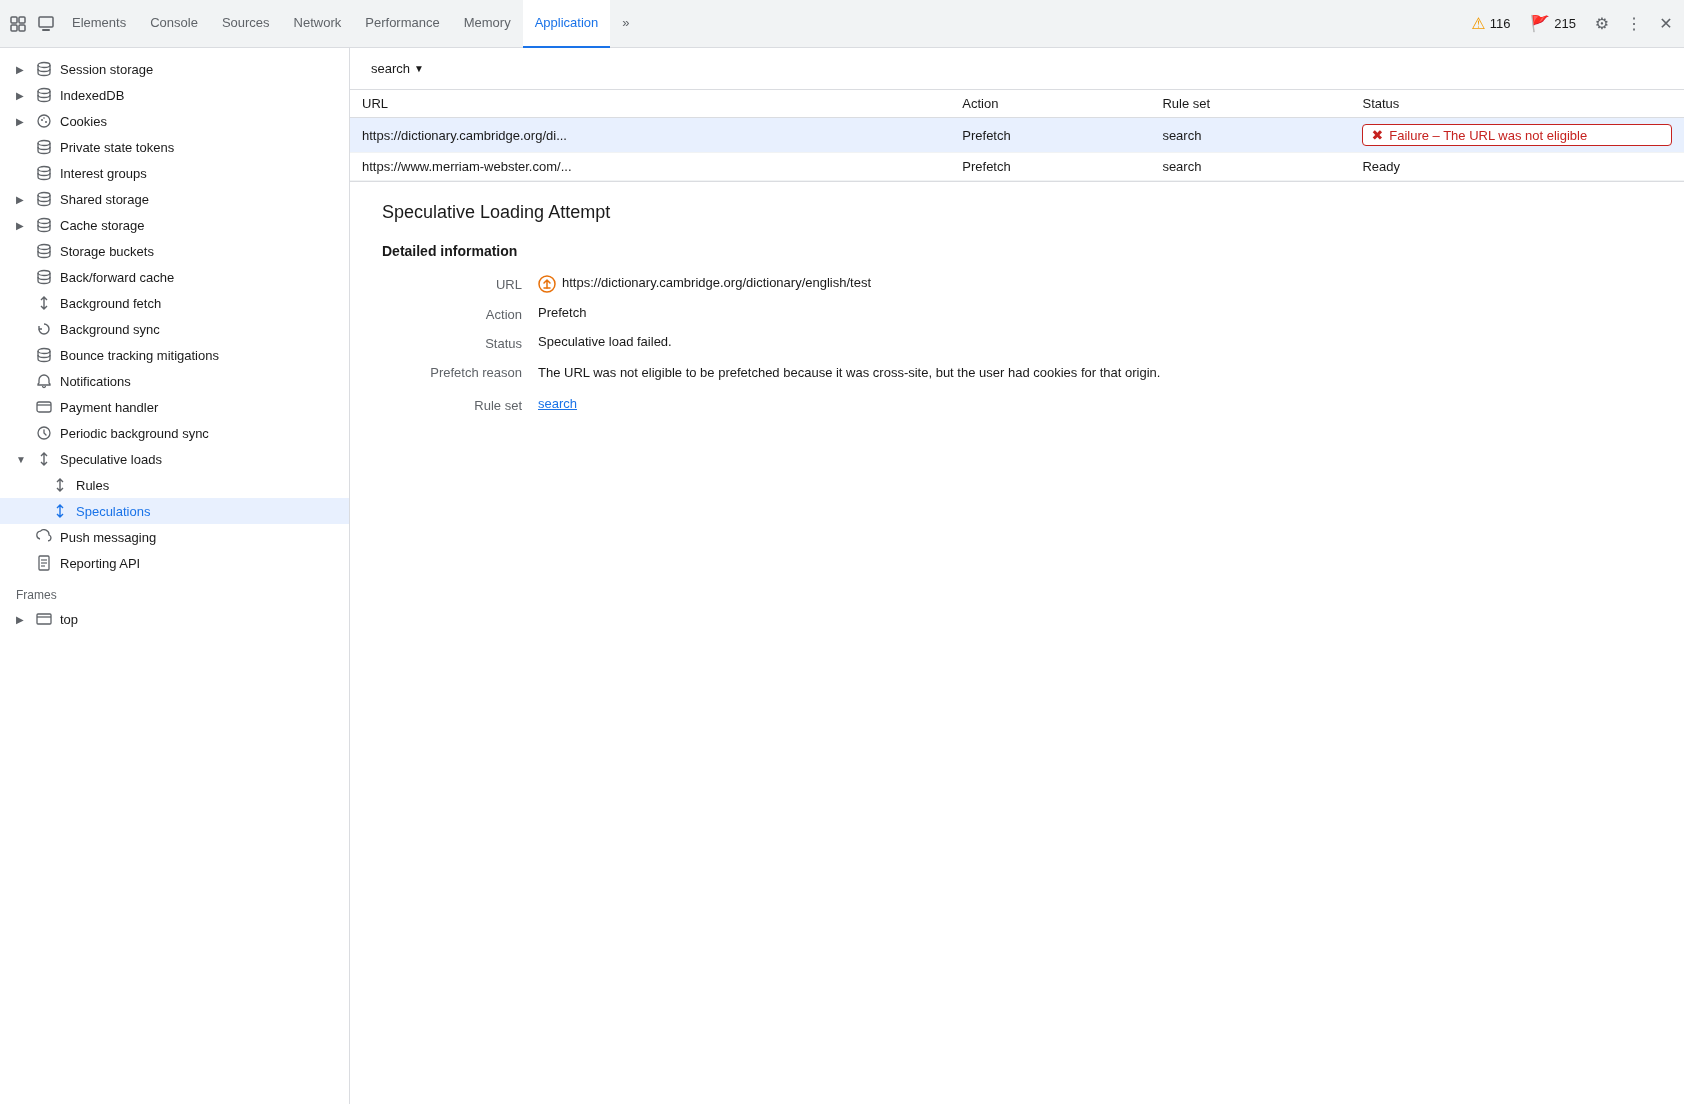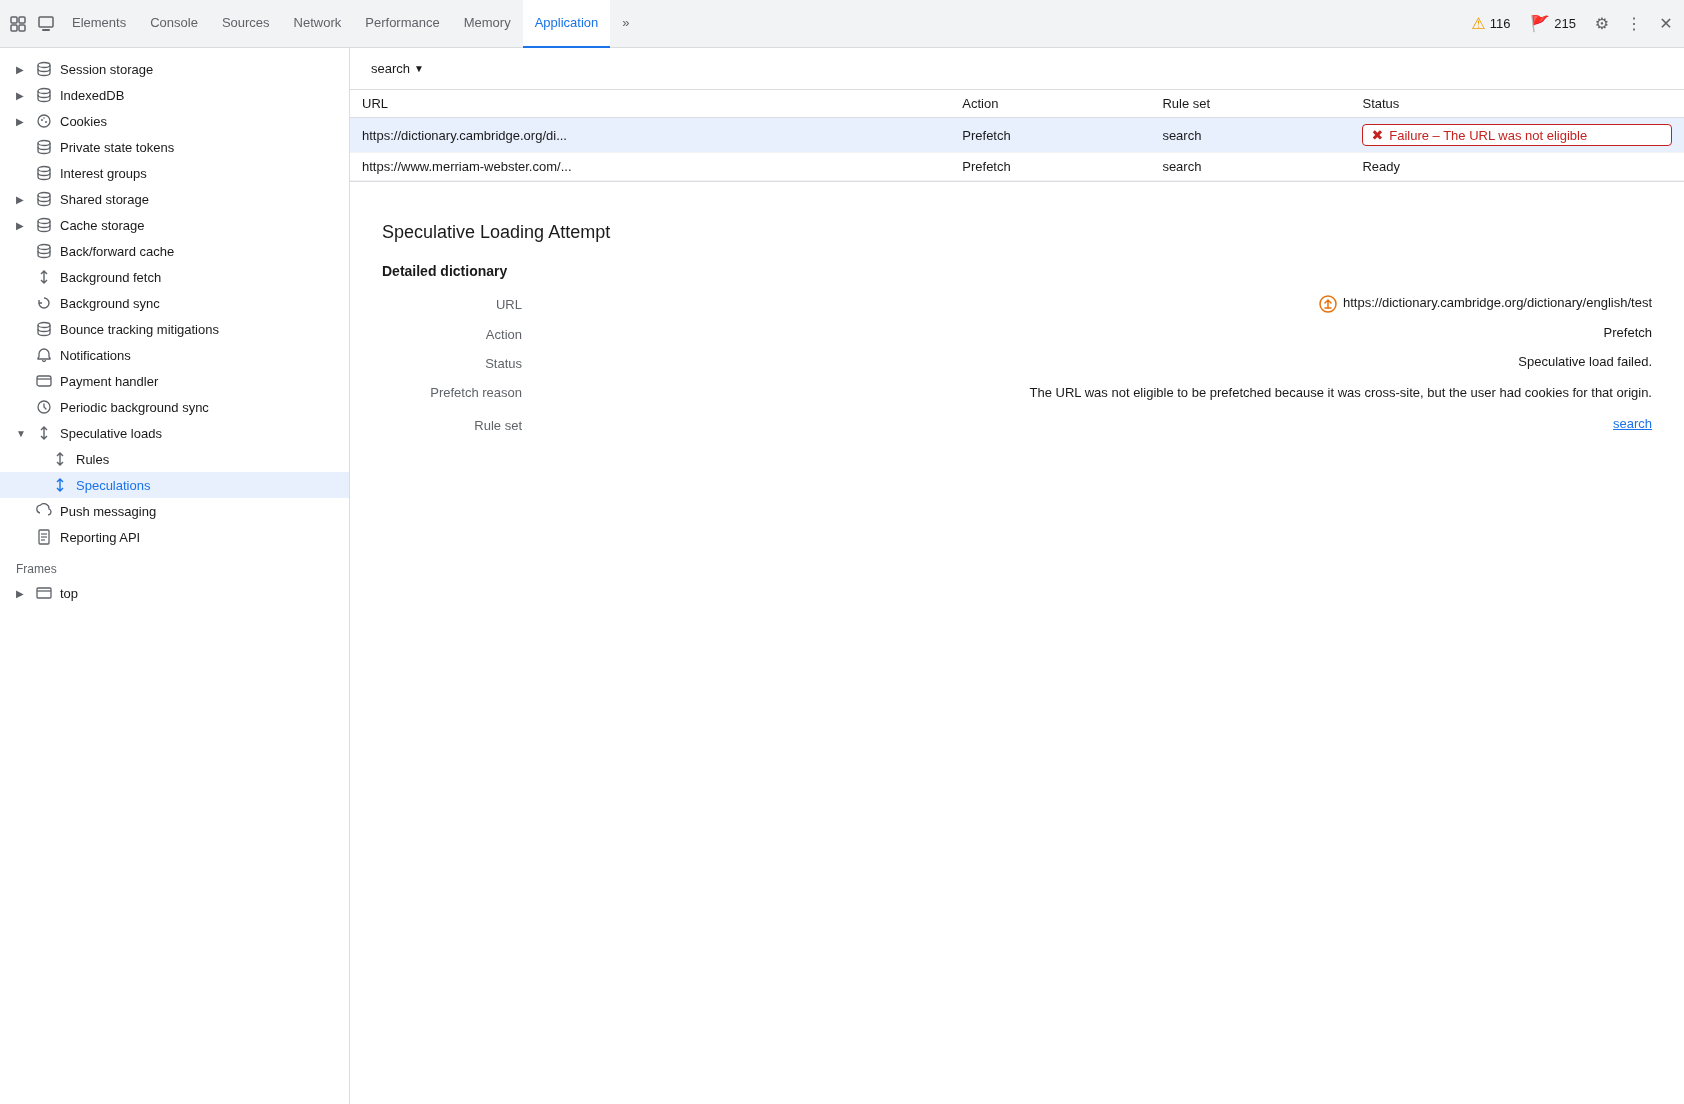--- a/index.html
+++ b/index.html
@@ -45,26 +45,26 @@
     td { padding: 6px 12px; font-size: 13px; border-bottom: 1px solid #f1f3f4; }
     tr.selected td { background: #e8f0fe; }
     .col-url { width: 45%; }
     .col-action { width: 15%; }
     .col-ruleset { width: 15%; }
     .col-status { width: 25%; }
     .status-failure { display: flex; align-items: center; gap: 6px; color: #c5221f; border: 1px solid #c5221f; border-radius: 4px; padding: 2px 8px; background: #fff; white-space: nowrap; }
     .status-failure-icon { color: #c5221f; font-size: 14px; }
 
     
-    .detail-panel { padding: 40px 32px; border-top: 1px solid #dadce0; flex: 1; }
+    .detail-panel { padding: 20px 32px; border-top: 1px solid #dadce0; flex: 1; }
     .detail-title { font-size: 18px; font-weight: 400; color: #1a1a1a; margin-bottom: 20px; }
     .detail-section-title { font-weight: 600; font-size: 14px; color: #1a1a1a; margin-bottom: 16px; }
     .detail-grid { display: grid; grid-template-columns: 140px 1fr; gap: 12px 16px; }
     .detail-label { color: #5f6368; font-size: 13px; text-align: right; padding-top: 2px; }
-    .detail-value { color: #1a1a1a; font-size: 13px; display: flex; align-items: flex-start; gap: 6px; justify-content: flex-end; }
+    .detail-value { color: #1a1a1a; font-size: 13px; display: flex; align-items: flex-start; gap: 6px; }
     .detail-value.multiline { align-items: flex-start; }
     .link-blue { color: #1a73e8; cursor: pointer; text-decoration: underline; }
     .failure-reason-text { max-width: 700px; line-height: 1.6; }
 
     
     ::-webkit-scrollbar { width: 8px; height: 8px; }
     ::-webkit-scrollbar-track { background: transparent; }
     ::-webkit-scrollbar-thumb { background: #c0c0c0; border-radius: 4px; }
   </style>
 </head>
@@ -188,20 +188,29 @@
       <span>Shared storage</span>
     </div>
     <div class="sidebar-item">
       <span class="arrow">▶</span>
       <svg width="16" height="16" viewBox="0 0 16 16">
           <ellipse cx="8" cy="4" rx="6" ry="2.5" stroke="#5f6368" stroke-width="1.3" fill="none"></ellipse>
           <path d="M2 4v8c0 1.38 2.69 2.5 6 2.5s6-1.12 6-2.5V4" stroke="#5f6368" stroke-width="1.3" fill="none"></path>
           <path d="M2 8c0 1.38 2.69 2.5 6 2.5S14 9.38 14 8" stroke="#5f6368" stroke-width="1.3" fill="none"></path>
         </svg>
       <span>Cache storage</span>
+    </div>
+    <div class="sidebar-item">
+      <span class="arrow" style="visibility:hidden">▶</span>
+      <svg width="16" height="16" viewBox="0 0 16 16">
+          <ellipse cx="8" cy="4" rx="6" ry="2.5" stroke="#5f6368" stroke-width="1.3" fill="none"></ellipse>
+          <path d="M2 4v8c0 1.38 2.69 2.5 6 2.5s6-1.12 6-2.5V4" stroke="#5f6368" stroke-width="1.3" fill="none"></path>
+          <path d="M2 8c0 1.38 2.69 2.5 6 2.5S14 9.38 14 8" stroke="#5f6368" stroke-width="1.3" fill="none"></path>
+        </svg>
+      <span>Storage buckets</span>
     </div>
 
 
     <div class="sidebar-item">
       <span class="arrow" style="visibility:hidden">▶</span>
       <svg width="16" height="16" viewBox="0 0 16 16">
           <ellipse cx="8" cy="4" rx="6" ry="2.5" stroke="#5f6368" stroke-width="1.3" fill="none"></ellipse>
           <path d="M2 4v8c0 1.38 2.69 2.5 6 2.5s6-1.12 6-2.5V4" stroke="#5f6368" stroke-width="1.3" fill="none"></path>
           <path d="M2 8c0 1.38 2.69 2.5 6 2.5S14 9.38 14 8" stroke="#5f6368" stroke-width="1.3" fill="none"></path>
         </svg>
@@ -338,21 +347,21 @@
               <td>Prefetch</td>
               <td>search</td>
               <td>Ready</td>
             </tr>
           </tbody>
       </table>
     </div>
 
     <div class="detail-panel">
       <div class="detail-title">Speculative Loading Attempt</div>
-      <div class="detail-section-title">Detailed dictionary</div>
+      <div class="detail-section-title">Detailed information</div>
 
       <div class="detail-grid">
         <div class="detail-label">URL</div>
         <div class="detail-value">
           <span style="display:inline-block;width:18px;height:18px;flex-shrink:0;">
             <svg width="18" height="18" viewBox="0 0 18 18">
                 <circle cx="9" cy="9" r="8" stroke="#e8710a" stroke-width="1.5" fill="none"></circle>
                 <path d="M9 5v8M6 8l3-3 3 3" stroke="#e8710a" stroke-width="1.5" stroke-linecap="round" fill="none"></path>
                 <path d="M6 13h6" stroke="#e8710a" stroke-width="1.5" stroke-linecap="round" fill="none"></path>
               </svg>

